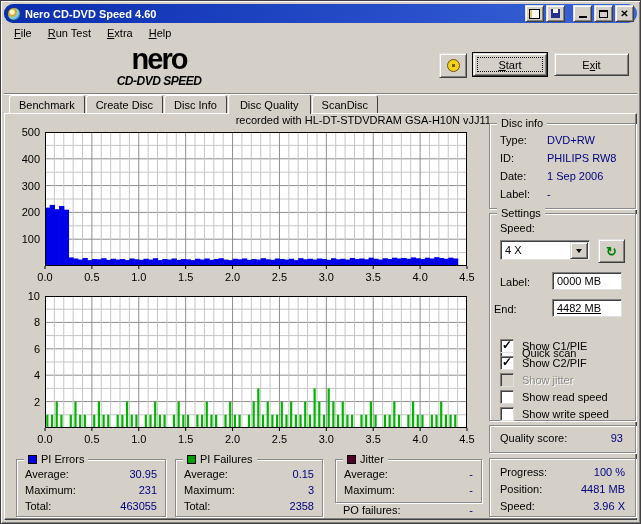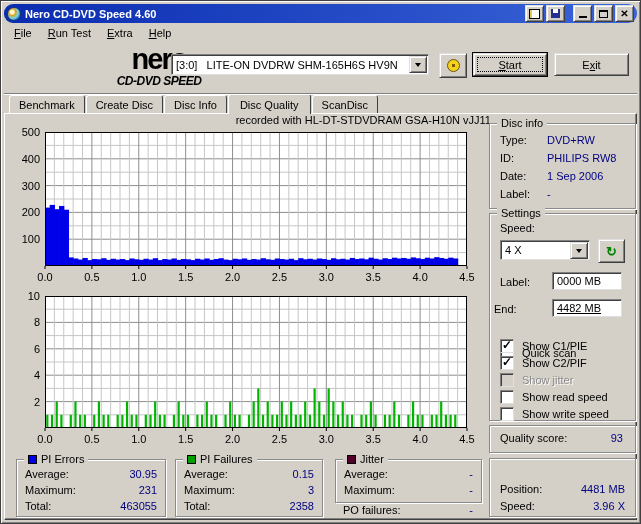--- a/index.html
+++ b/index.html
@@ -115,24 +115,20 @@
     <span class="menu-item"><u>F</u>ile</span>
     <span class="menu-item"><u>R</u>un Test</span>
     <span class="menu-item"><u>E</u>xtra</span>
     <span class="menu-item"><u>H</u>elp</span>
   </div>
 
   <div class="header-sep"></div>
   <div class="logo">
     <div class="logo-nero">nero</div>
     <div class="logo-sub">CD-DVD SPEED</div>
-  </div>
-  <div class="drive sunken">
-    <span class="drive-text">[3:0]   LITE-ON DVDRW SHM-165H6S HV9N</span>
-    <span class="drop-arrow raised"></span>
   </div>
   <div class="eject-btn raised">
     <span class="eject-icon"></span>
   </div>
   <div class="push-btn raised default-ring" style="left:472px;top:52px;width:74px;">
     <span><u>S</u>tart</span>
     <span class="focus-dots"></span>
   </div>
   <div class="push-btn raised" style="left:553px;top:52px;width:75px;">
     <span>E<u>x</u>it</span>
@@ -541,20 +537,24 @@
         <span class="cblabel">Show write speed</span>
       </div>
   </div>
 
   <div class="groupbox" style="left:488px;top:424px;width:145px;height:26px;">
     <span style="position:absolute;left:10px;top:6px;">Quality score:</span>
     <span class="navy" style="position:absolute;right:12px;top:6px;">93</span>
   </div>
 
   <div class="groupbox" style="left:488px;top:457px;width:145px;height:57px;">
+    <div class="rowline" style="top:7px;">
+        <span class="rlabel">Progress:</span>
+        <span class="rvalue">100 %</span>
+      </div>
     <div class="rowline" style="top:24px;">
         <span class="rlabel">Position:</span>
         <span class="rvalue">4481 MB</span>
       </div>
     <div class="rowline" style="top:41px;">
         <span class="rlabel">Speed:</span>
         <span class="rvalue">3.96 X</span>
       </div>
   </div>
 

